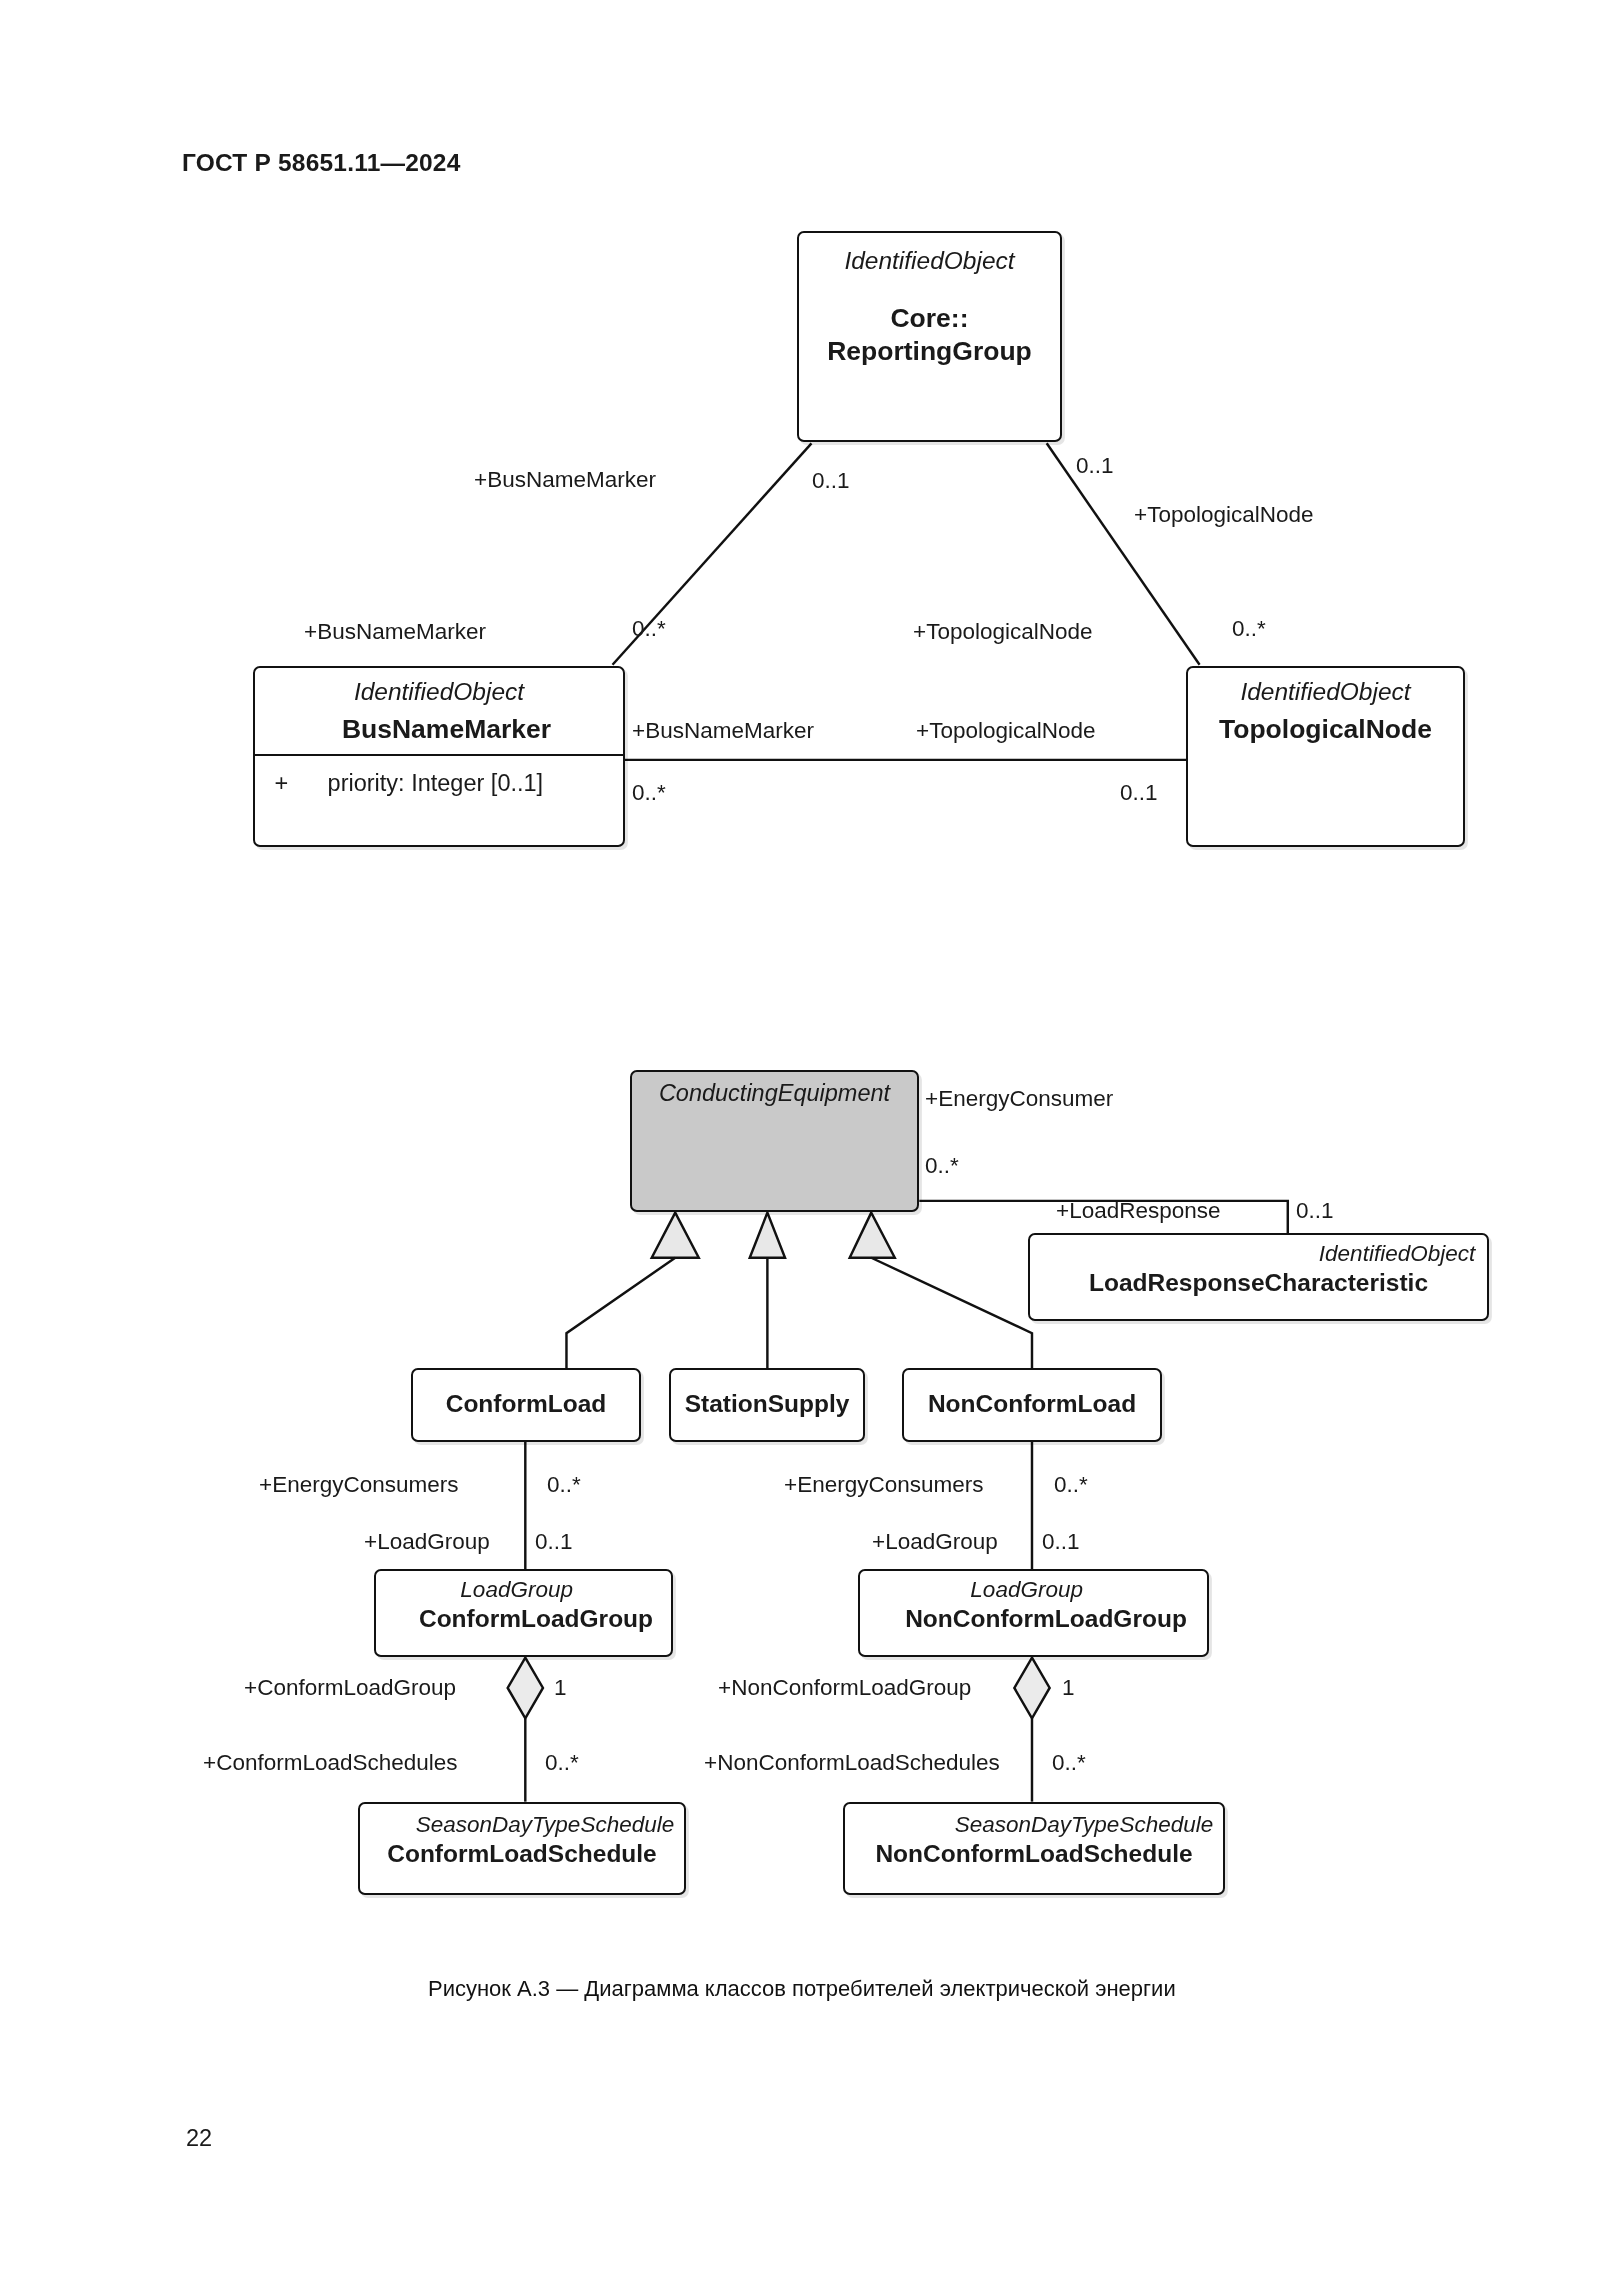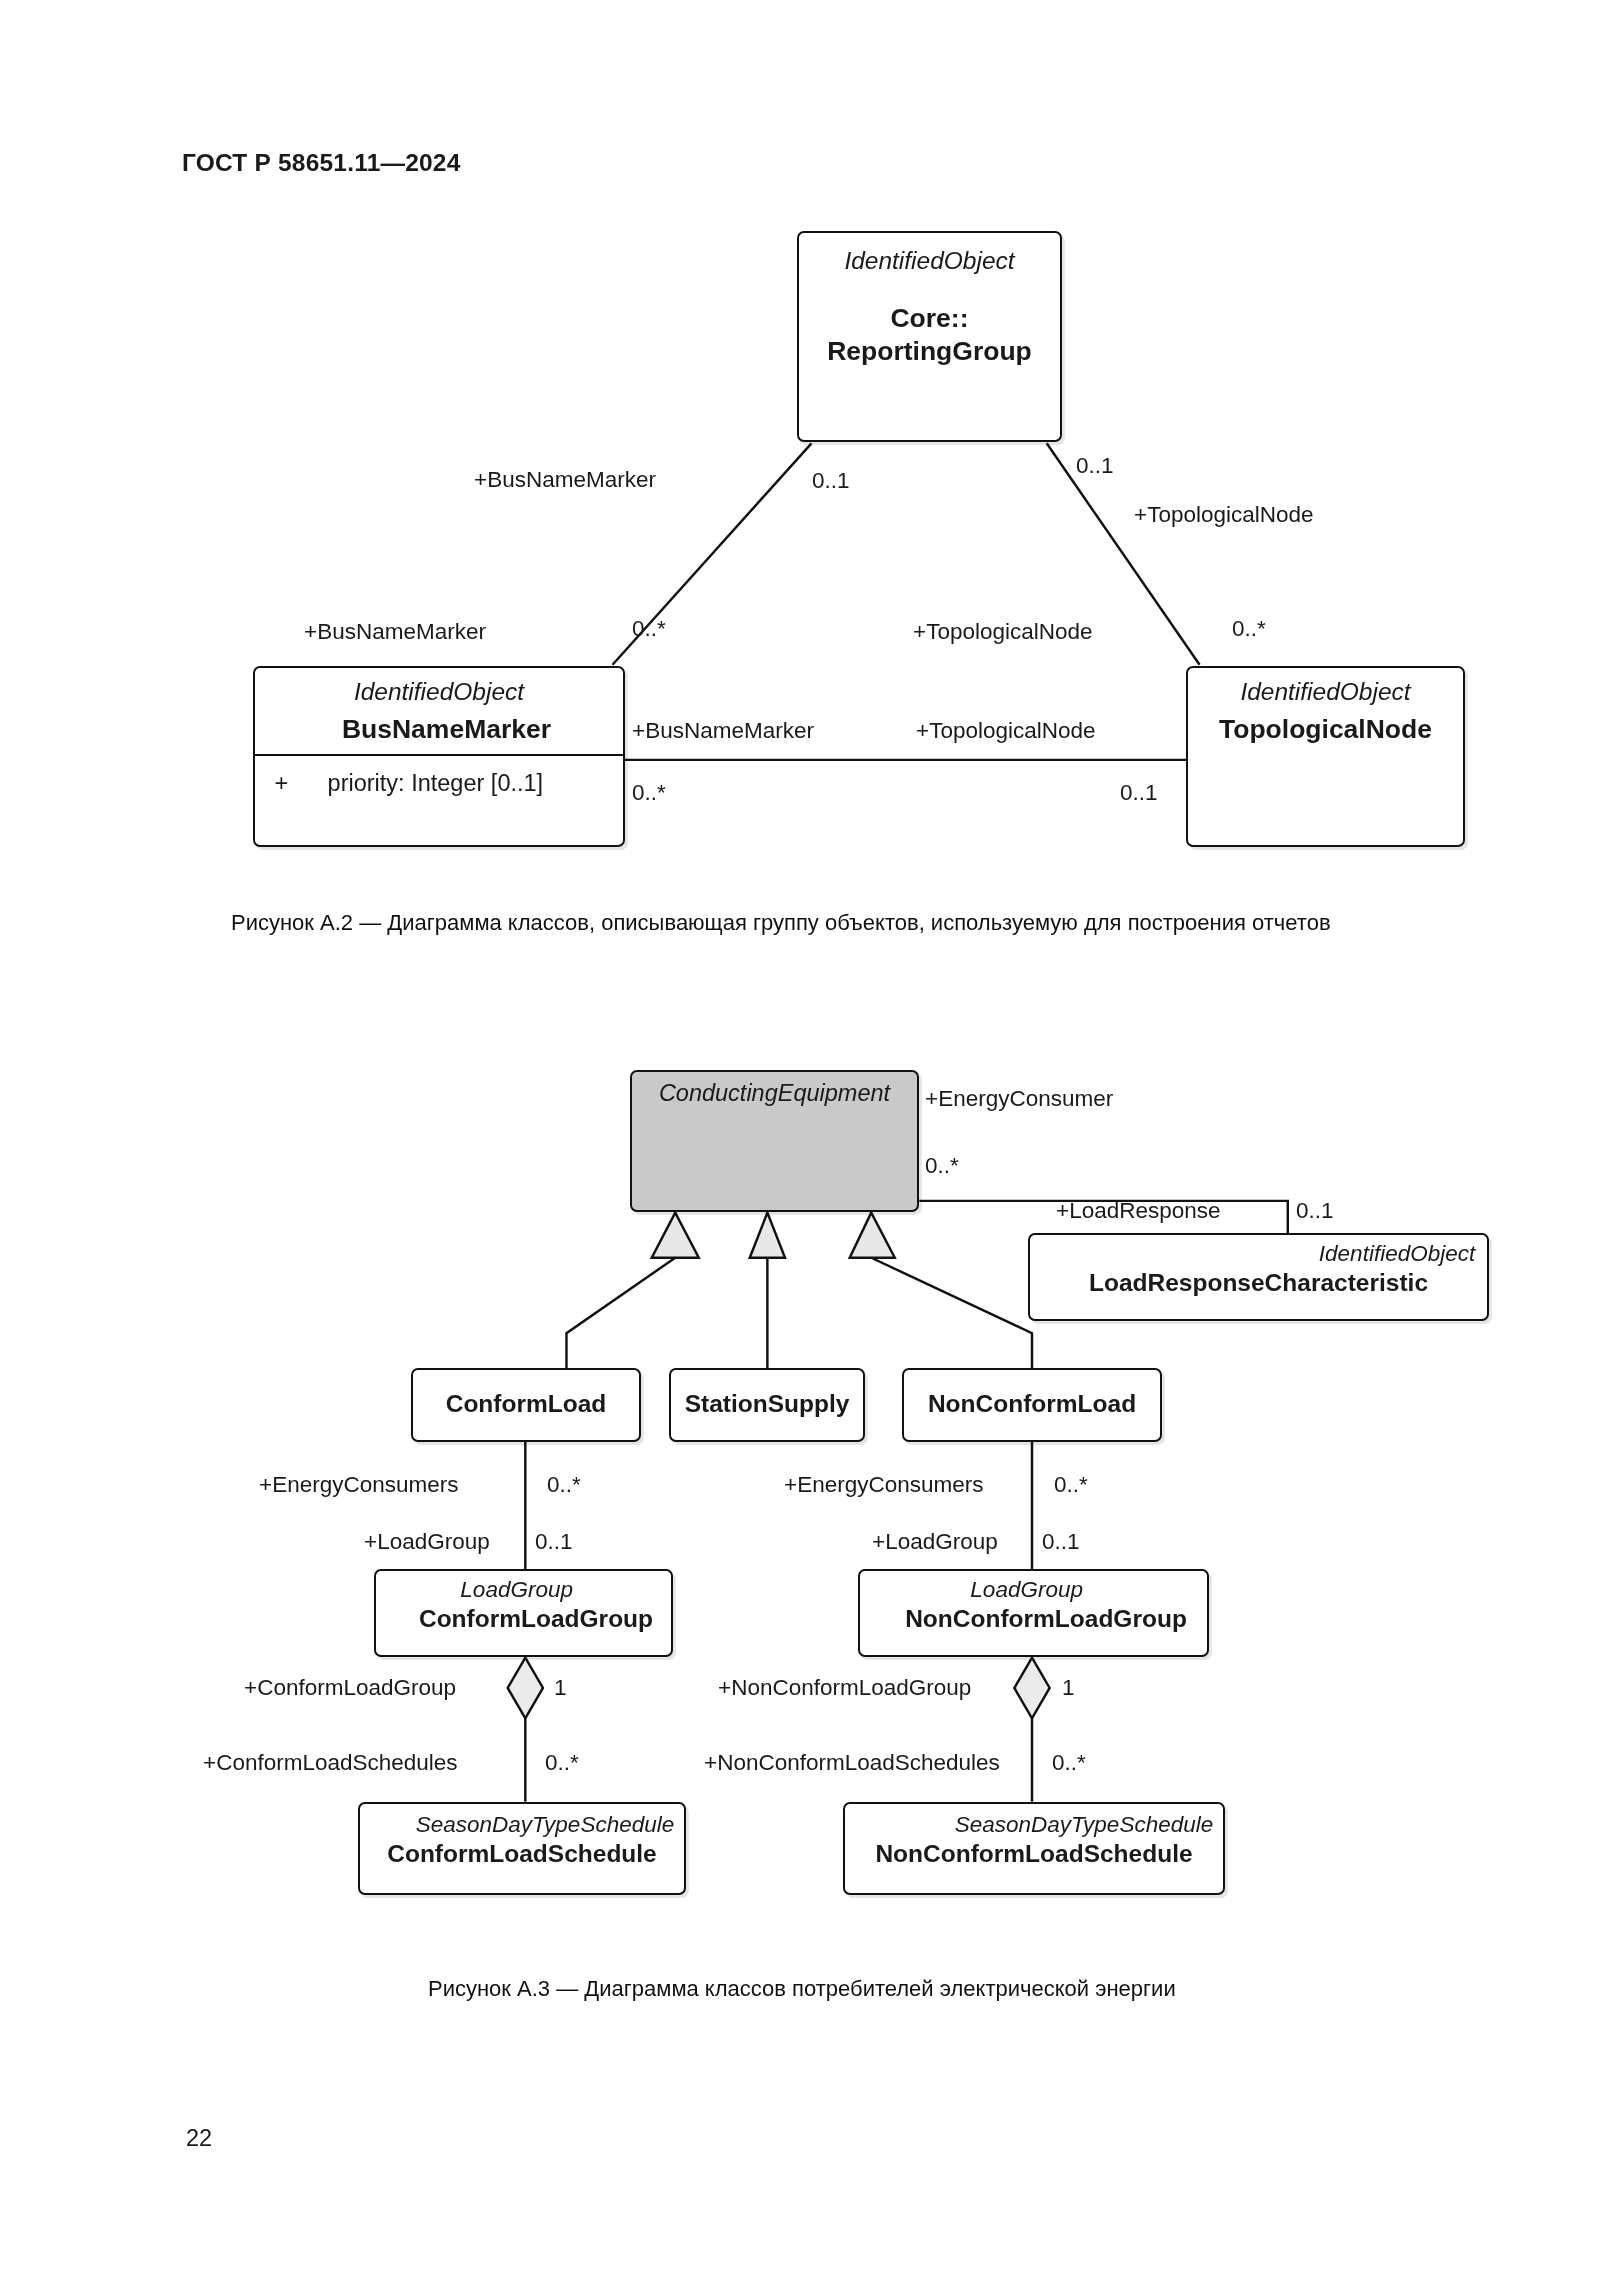--- a/index.html
+++ b/index.html
@@ -207,21 +207,20 @@
     <div class="lbl" style="left:632px; top:616px;">0..*</div>
 
     <div class="lbl" style="left:913px; top:619px;">+TopologicalNode</div>
     <div class="lbl" style="left:1232px; top:616px;">0..*</div>
 
     <div class="lbl" style="left:632px; top:718px;">+BusNameMarker</div>
     <div class="lbl" style="left:916px; top:718px;">+TopologicalNode</div>
     <div class="lbl" style="left:632px; top:780px;">0..*</div>
     <div class="lbl" style="left:1120px; top:780px;">0..1</div>
 
-    <div class="caption" id="caption-a2">Рисунок А.2 — Диаграмма классов, описывающая группу объектов, используемую для построения отчетов</div>
   </div>
 
   <div id="fig-a3">
 
     <svg class="overlay" viewBox="0 0 1654 2339" xmlns="http://www.w3.org/2000/svg">
 
       <polygon points="689,1237 665,1283 713,1283" fill="#e8e8e8" stroke="#111" stroke-width="2.5"></polygon>
       <polygon points="783,1237 765,1283 801,1283" fill="#e8e8e8" stroke="#111" stroke-width="2.5"></polygon>
       <polygon points="889,1237 867,1283 913,1283" fill="#e8e8e8" stroke="#111" stroke-width="2.5"></polygon>
 

